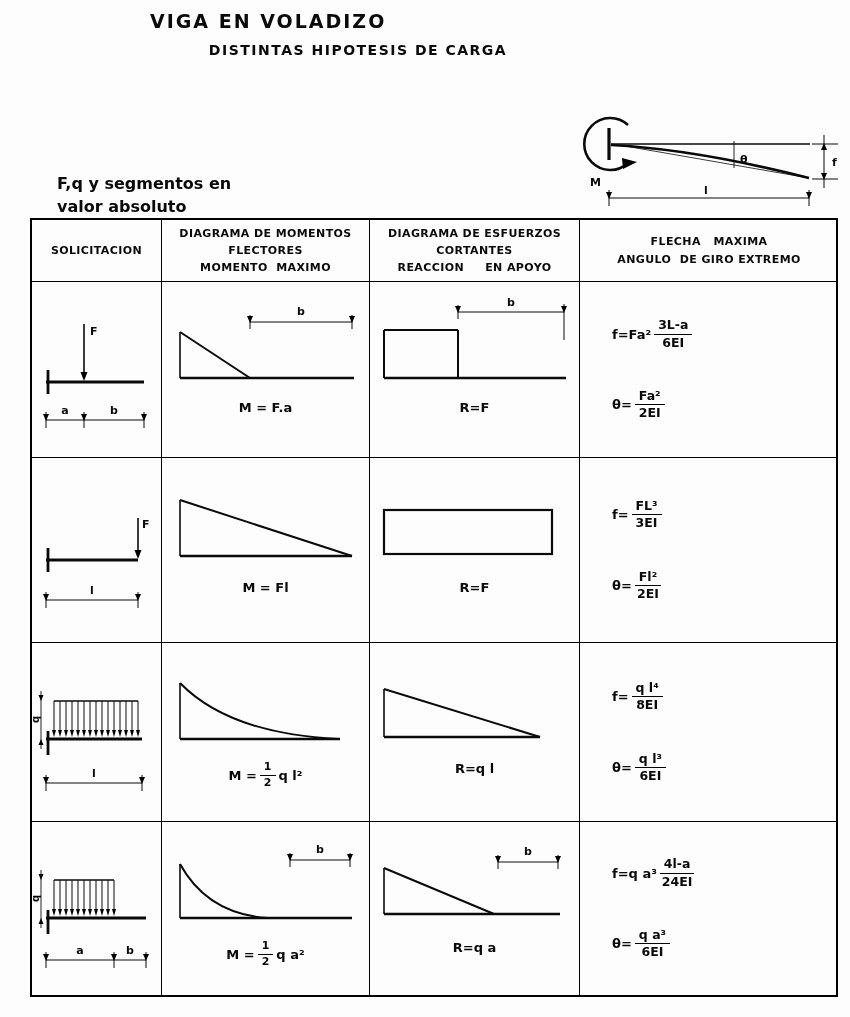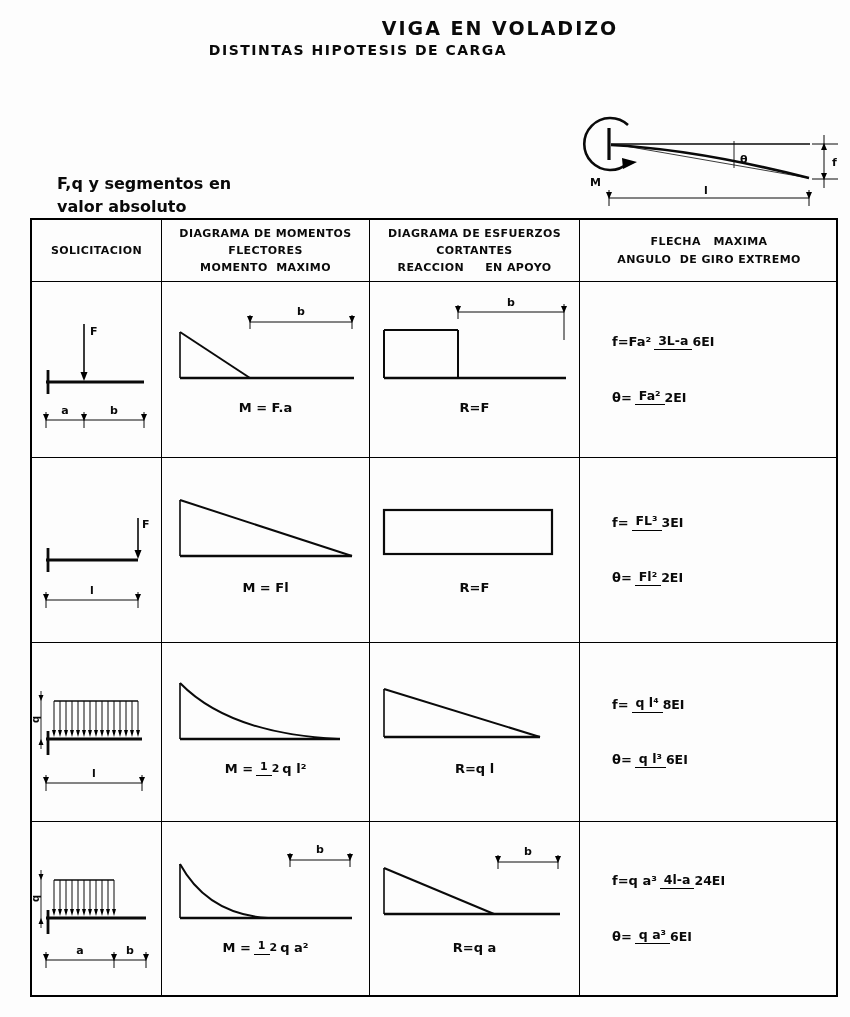--- a/index.html
+++ b/index.html
@@ -1,18 +1,18 @@
 <!DOCTYPE html>
 <html><head>
 <meta charset="utf-8">
 <style>
   html,body { margin:0; padding:0; background:#e8e8e8; }
   .page { position:relative; width:850px; height:1017px; background:#fdfdfd; margin:0 auto;
           font-family:"DejaVu Sans", sans-serif; color:#0a0a0a; overflow:hidden; }
-  .title { position:absolute; left:150px; top:17px; width:700px; text-align:center;
+  .title { position:absolute; left:150px; top:10px; width:700px; text-align:left;
            font-size:19px; font-weight:bold; letter-spacing:2px; }
   .subtitle { position:absolute; left:0; top:42px; width:716px; text-align:center;
               font-size:14px; font-weight:bold; letter-spacing:1.5px; }
   .note { position:absolute; left:57px; top:172px; font-size:16px; font-weight:bold; line-height:1.45; }
   .legend-svg { position:absolute; left:562px; top:98px; }
 
   .ref-table { position:absolute; left:30px; top:218px; width:808px; height:779px;
                border:2px solid #000; display:grid; box-sizing:border-box;
                grid-template-columns:130px 208px 210px 258px;
                grid-template-rows:62px 176px 185px 179px 1fr; background:#fdfdfd; }
@@ -22,21 +22,21 @@
   .cell.last-row { border-bottom:none; }
   .hcell { display:flex; flex-direction:column; align-items:center; justify-content:center;
            font-size:11px; font-weight:bold; line-height:1.55; letter-spacing:0.4px; }
   .hcell span { white-space:pre; }
   .diagcell { display:flex; flex-direction:column; }
   .diagcell svg { display:block; }
   .cellformula { flex:1; display:flex; align-items:flex-start; justify-content:center; }
   .loadcell svg { display:block; }
 
   .fblock { display:flex; align-items:center; gap:3px; font-weight:bold; font-size:13px; }
-  .frac { display:inline-flex; flex-direction:row; align-items:center; line-height:1.15; font-size:12.5px; }
+  .frac { display:inline-flex; flex-direction:column; align-items:center; line-height:1.15; font-size:12.5px; }
   .frac .num { border-bottom:1.6px solid #000; padding:0 4px 1px; }
   .frac .den { padding-top:1px; }
   .smallfrac { font-size:11px; }
   .flecha-cell { display:flex; flex-direction:column; justify-content:center; gap:39px; padding-left:32px; }
 
   svg text { font-family:"DejaVu Sans", sans-serif; font-weight:bold; fill:#0a0a0a; }
   .lbl { font-size:11px; }
   .lbl-sm { font-size:10px; }
 </style>
 </head>

